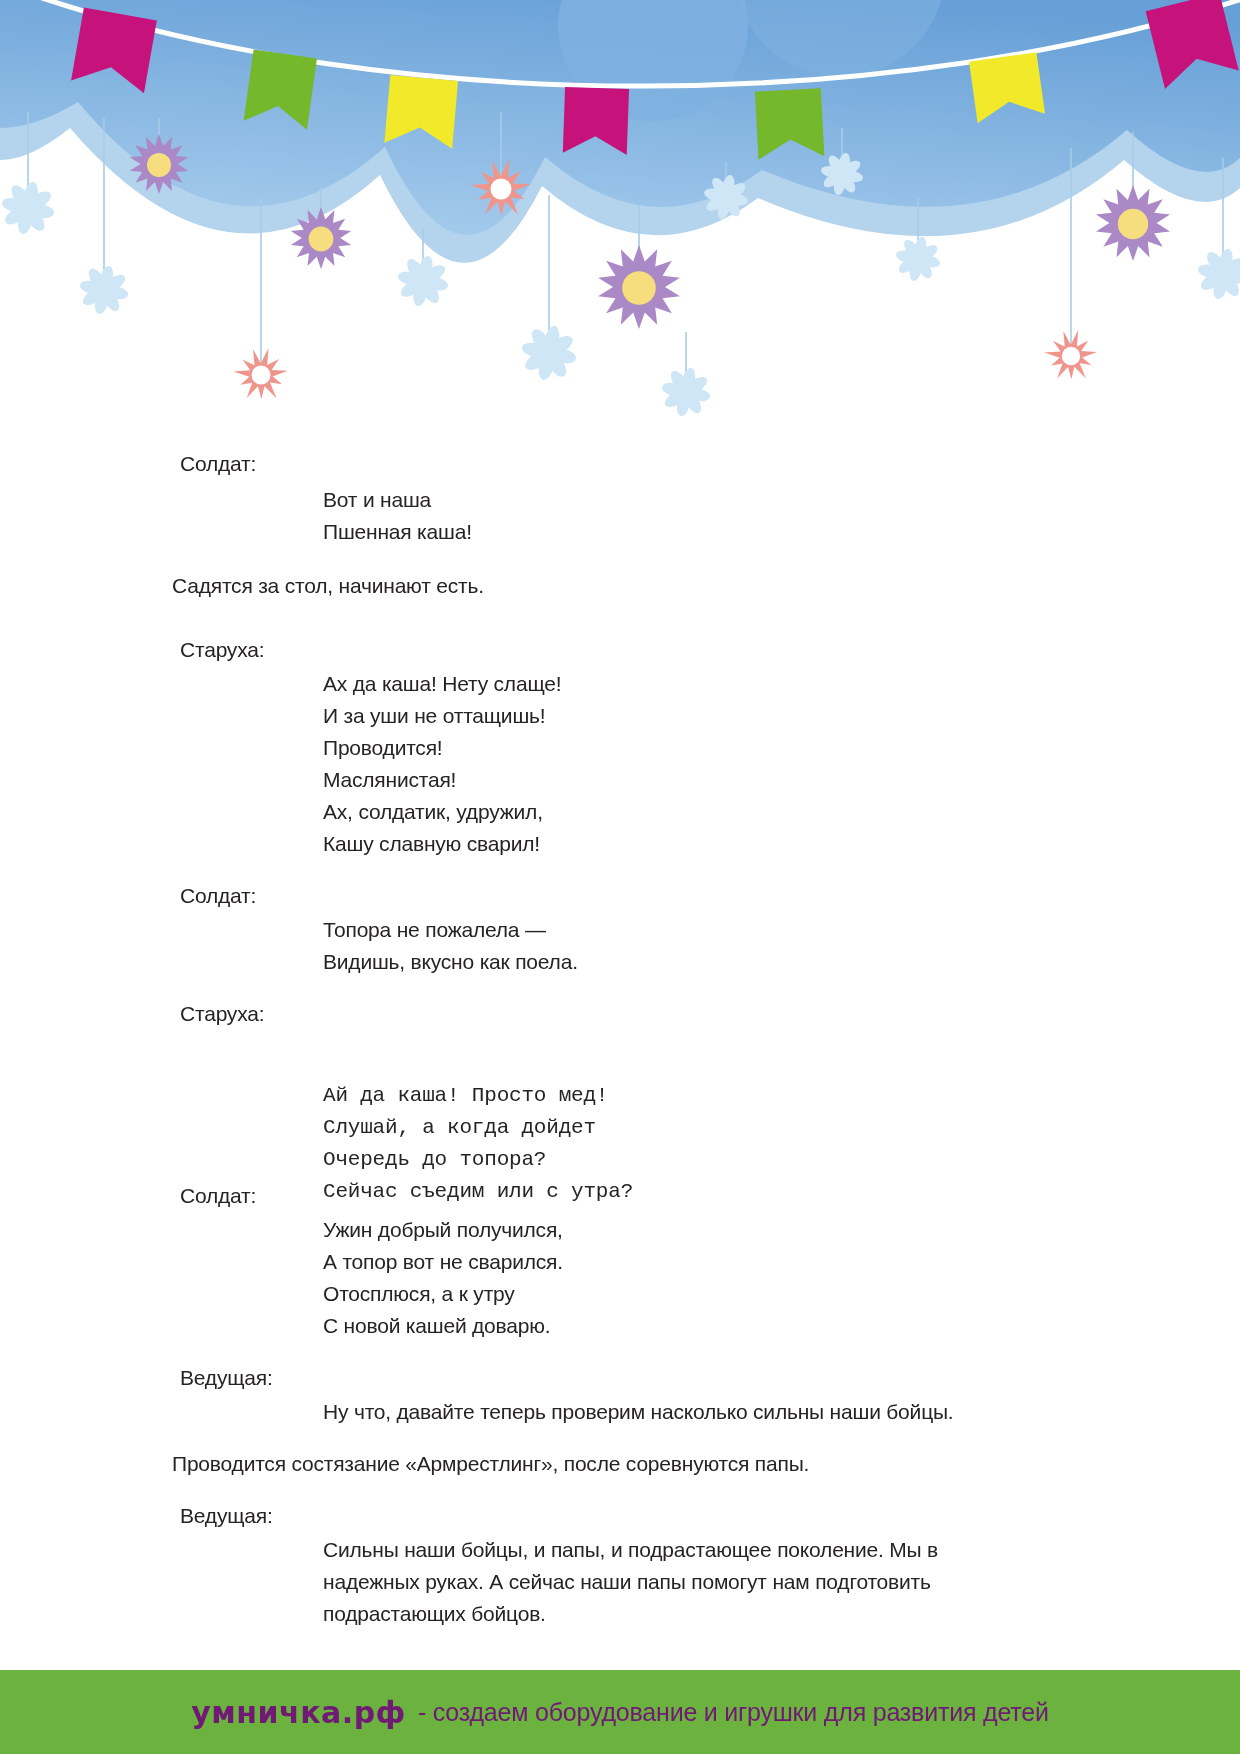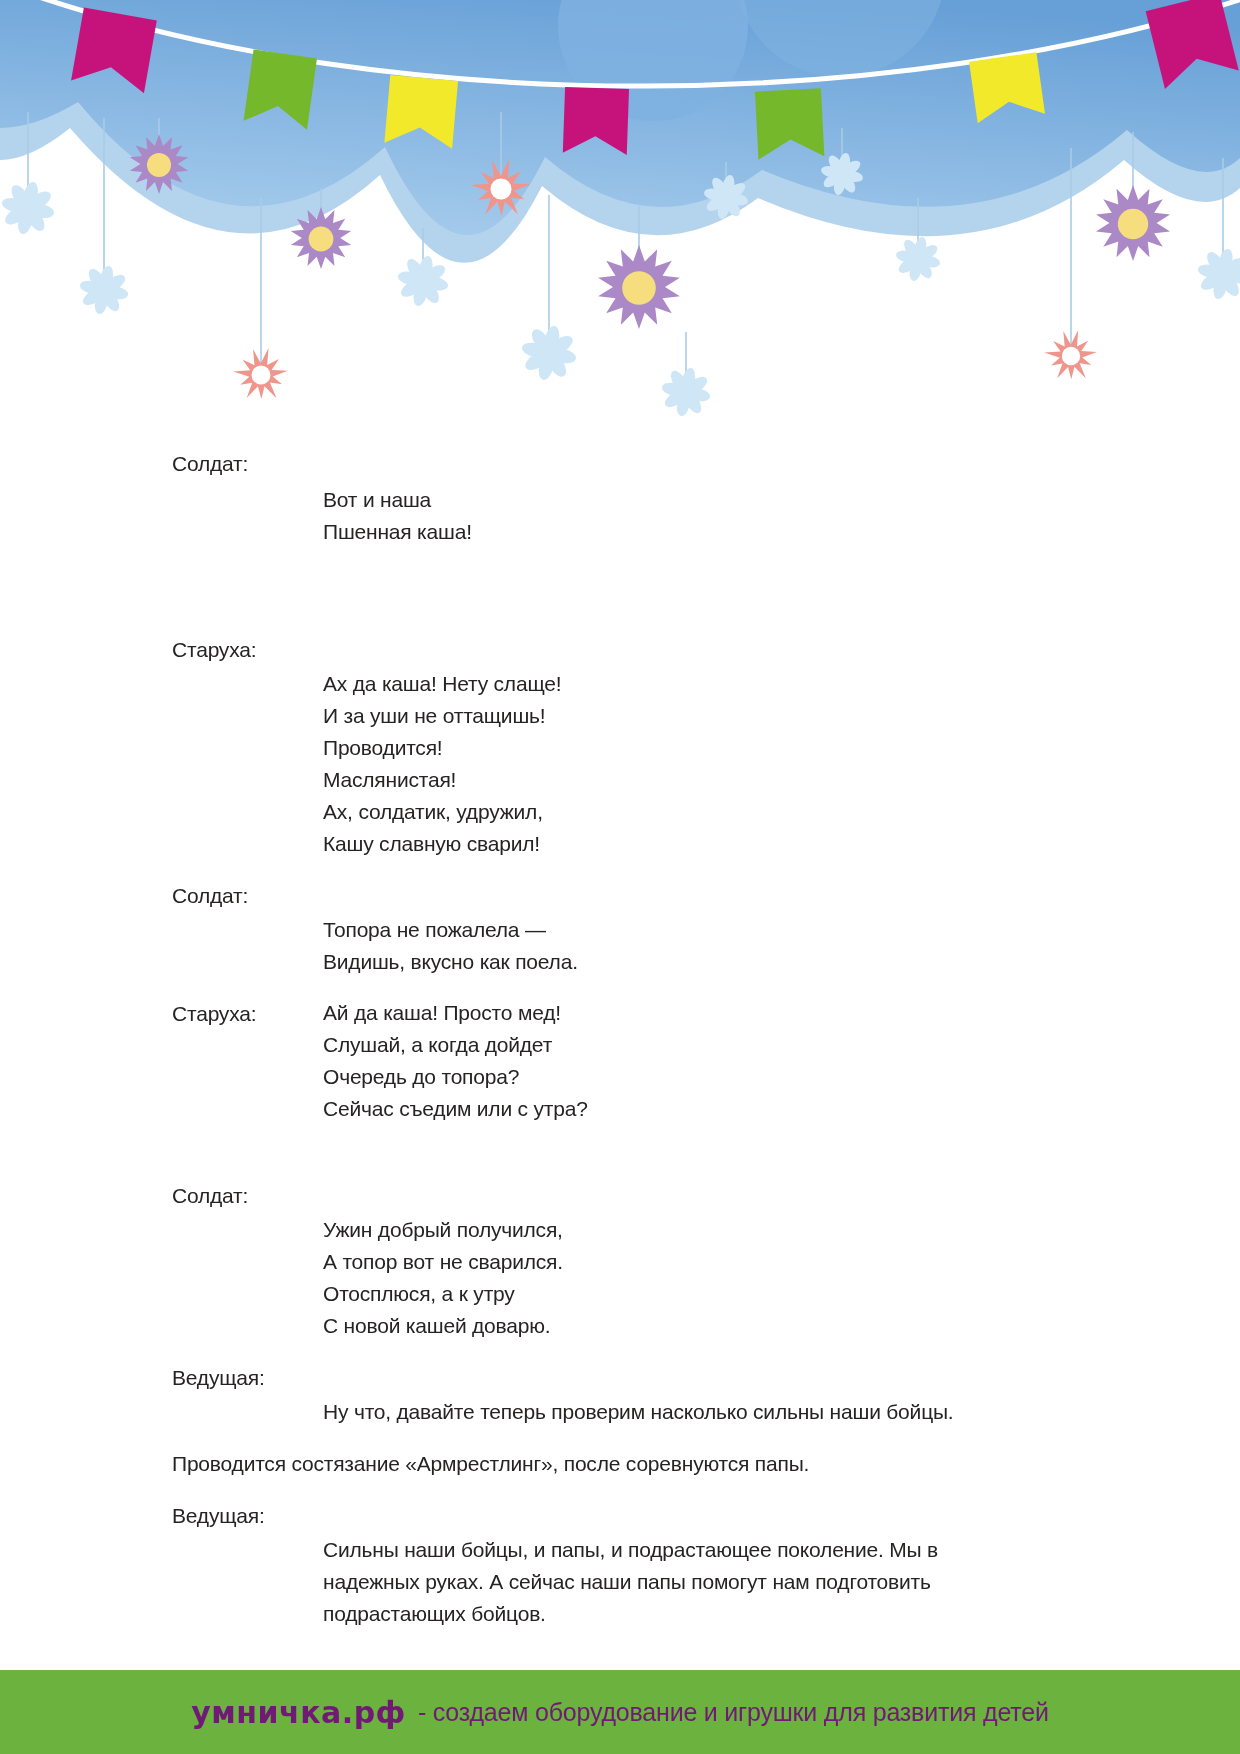--- a/index.html
+++ b/index.html
@@ -14,21 +14,21 @@
   #header-art{position:absolute;top:0;left:0;display:block;}
   #script-area{position:absolute;top:0;left:0;width:1240px;height:1670px;}
   .tblock{
     position:absolute;
     font-size:21px;
     line-height:32px;
     letter-spacing:-0.2px;
     color:#262323;
     white-space:nowrap;
   }
-  .speaker{left:172px;}
+  .speaker{left:180px;}
   .stage{left:172px;}
   .dialogue{left:323px;}
   .tline{height:32px;}
   .footer{
     position:absolute;
     left:0;top:1670px;
     width:1240px;height:84px;
     background:#6bb23e;
     display:flex;
     align-items:center;
@@ -196,36 +196,37 @@
       <ellipse cx="1236.0" cy="274" rx="12.5" ry="6.5" fill="#cfe6f6" transform="rotate(327 1223 274)"></ellipse>
       <circle cx="1223" cy="274" r="7.5" fill="#cfe6f6"></circle>
     </svg>
 
   <main id="script-area" style="color: rgb(38, 35, 35);">
       <div class="tblock speaker" style="top: 448px;">Солдат:</div>
       <div class="tblock dialogue" style="top: 484px;">
         <div class="tline">Вот и наша</div>
         <div class="tline">Пшенная каша!</div>
       </div>
+      <div class="tblock stage" style="top: 570px;">Садятся за стол, начинают есть.</div>
       <div class="tblock speaker" style="top: 634px;">Старуха:</div>
       <div class="tblock dialogue" style="top: 668px;">
         <div class="tline">Ах да каша! Нету слаще!</div>
         <div class="tline">И за уши не оттащишь!</div>
         <div class="tline">Проводится!</div>
         <div class="tline">Маслянистая!</div>
         <div class="tline">Ах, солдатик, удружил,</div>
         <div class="tline">Кашу славную сварил!</div>
       </div>
       <div class="tblock speaker" style="top: 880px;">Солдат:</div>
       <div class="tblock dialogue" style="top: 914px;">
         <div class="tline">Топора не пожалела —</div>
         <div class="tline">Видишь, вкусно как поела.</div>
       </div>
       <div class="tblock speaker" style="top: 998px;">Старуха:</div>
-      <div class="tblock dialogue" style="top: 997px;">
+      <div class="tblock dialogue" style="top: 1080px; font-family: Liberation Mono, monospace;">
         <div class="tline">Ай да каша! Просто мед!</div>
         <div class="tline">Слушай, а когда дойдет</div>
         <div class="tline">Очередь до топора?</div>
         <div class="tline">Сейчас съедим или с утра?</div>
       </div>
       <div class="tblock speaker" style="top: 1180px;">Солдат:</div>
       <div class="tblock dialogue" style="top: 1214px;">
         <div class="tline">Ужин добрый получился,</div>
         <div class="tline">А топор вот не сварился.</div>
         <div class="tline">Отосплюся, а к утру</div>

